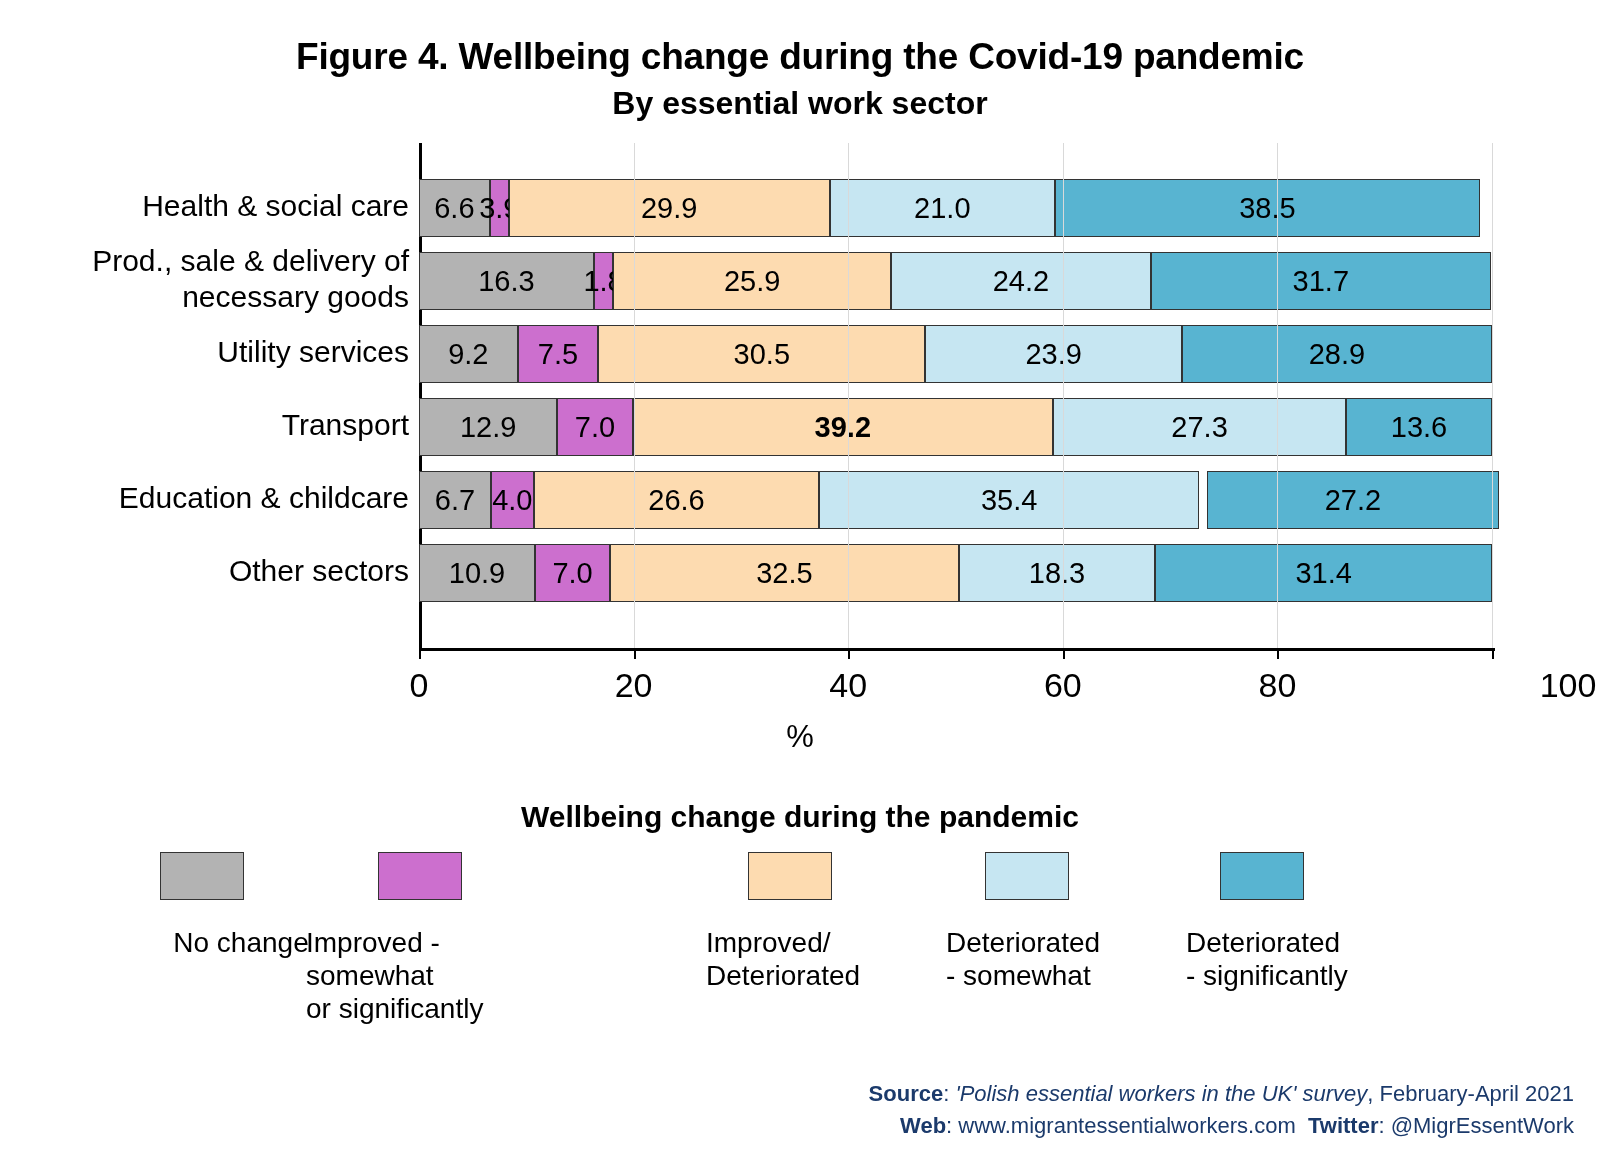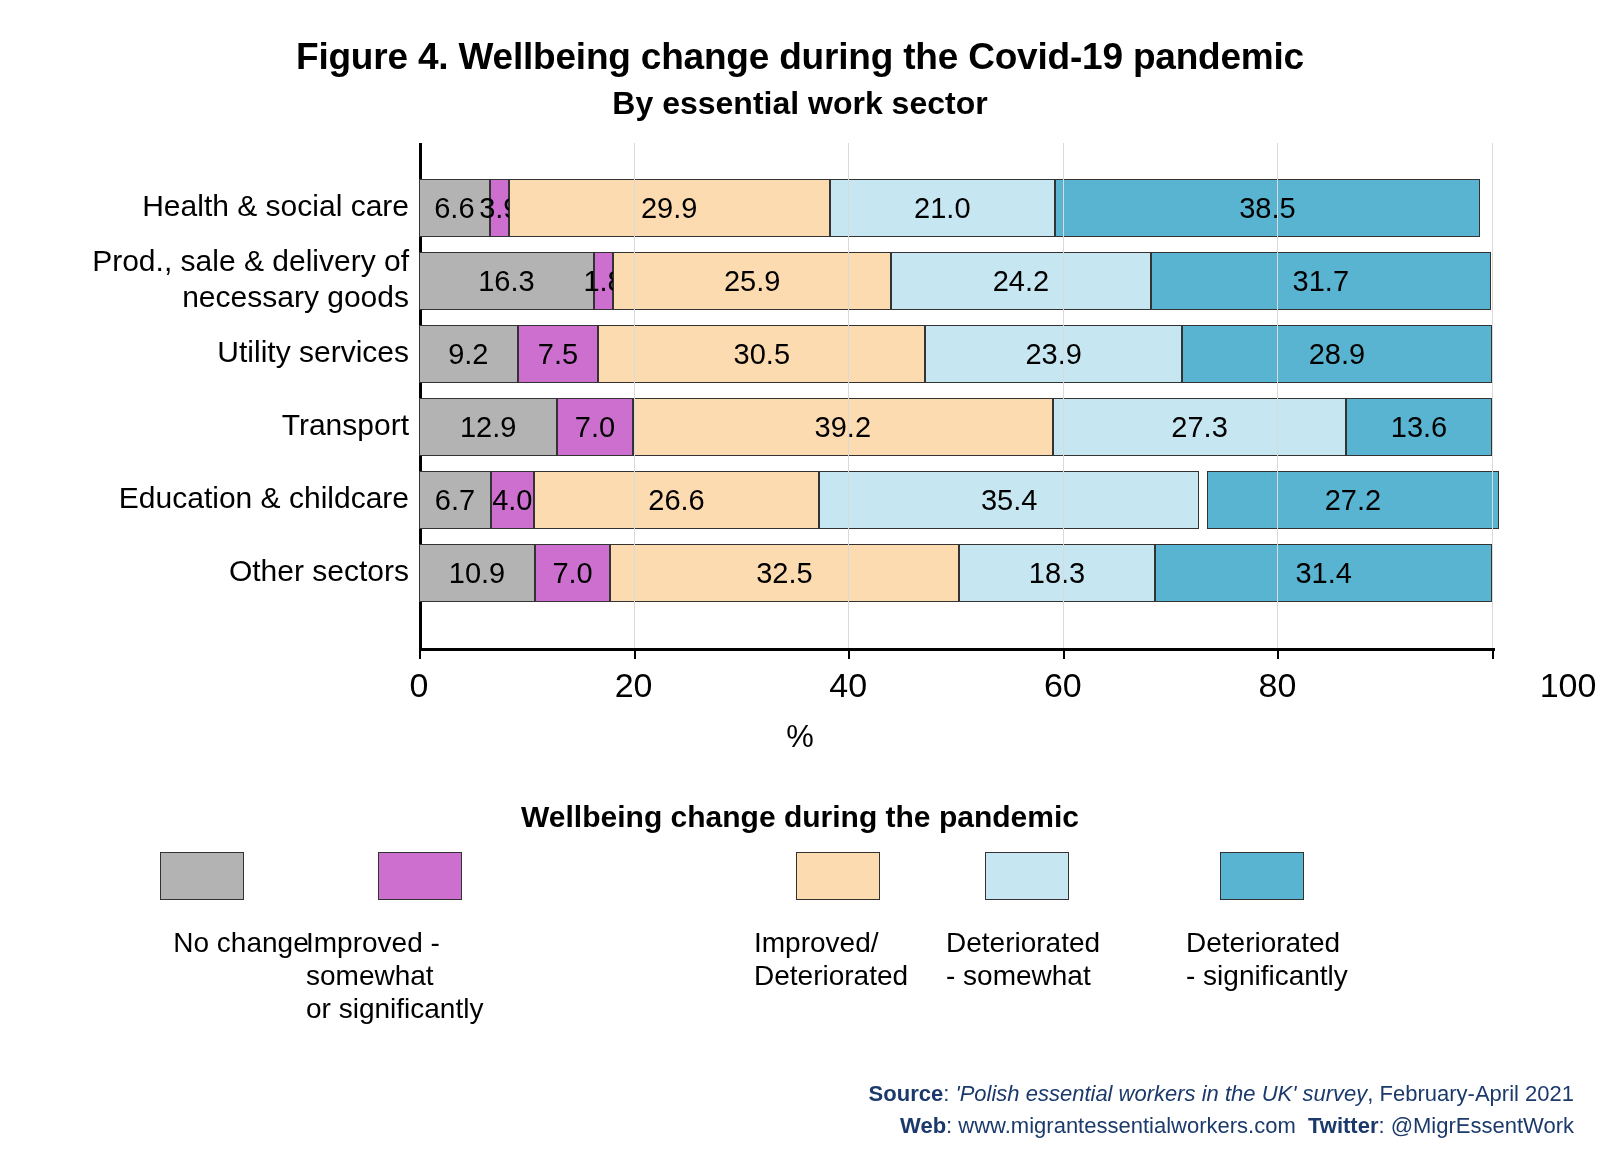--- a/index.html
+++ b/index.html
@@ -245,21 +245,21 @@
           <span>28.9</span>
         </div>
       </div>
       <div class="row" style="top: 255px; left: 0px; height: 58px;">
         <div class="seg" style="width: 138.417px; background: rgb(179, 179, 179);">
           <span>12.9</span>
         </div>
         <div class="seg" style="width: 75.11px; background: rgb(204, 111, 206);">
           <span>7.0</span>
         </div>
-        <div class="seg" style="width: 420.616px; background: rgb(253, 219, 176);">
+        <div class="seg" style="width: 420.616px; background: rgb(253, 219, 176); font-weight: bold;">
           <span>39.2</span>
         </div>
         <div class="seg" style="width: 292.929px; background: rgb(198, 230, 242);">
           <span>27.3</span>
         </div>
         <div class="seg" style="width: 145.928px; background: rgb(88, 180, 209);">
           <span>13.6</span>
         </div>
       </div>
       <div class="row" style="top: 328px; left: 0px; height: 58px;">
@@ -335,21 +335,21 @@
   <div class="legend-items" id="legend-items">
       <div class="legend-item" style="left: 118px;">
         <div class="legend-swatch" style="background: rgb(179, 179, 179); margin-left: 42px; margin-right: auto;"></div>
         <div class="legend-label center">No change</div>
       </div>
       <div class="legend-item" style="left: 300px;">
         <div class="legend-swatch" style="background: rgb(204, 111, 206); margin-left: 78px; margin-right: auto;"></div>
         <div class="legend-label">Improved - somewhat
 or significantly</div>
       </div>
-      <div class="legend-item" style="left: 700px; margin-left: 48px;">
+      <div class="legend-item" style="left: 700px;">
         <div class="legend-swatch" style="background: rgb(253, 219, 176); margin-left: 48px; margin-right: auto;"></div>
         <div class="legend-label">Improved/
 Deteriorated</div>
       </div>
       <div class="legend-item" style="left: 940px;">
         <div class="legend-swatch" style="background: rgb(198, 230, 242); margin-left: 45px; margin-right: auto;"></div>
         <div class="legend-label">Deteriorated
 - somewhat</div>
       </div>
       <div class="legend-item" style="left: 1180px;">

